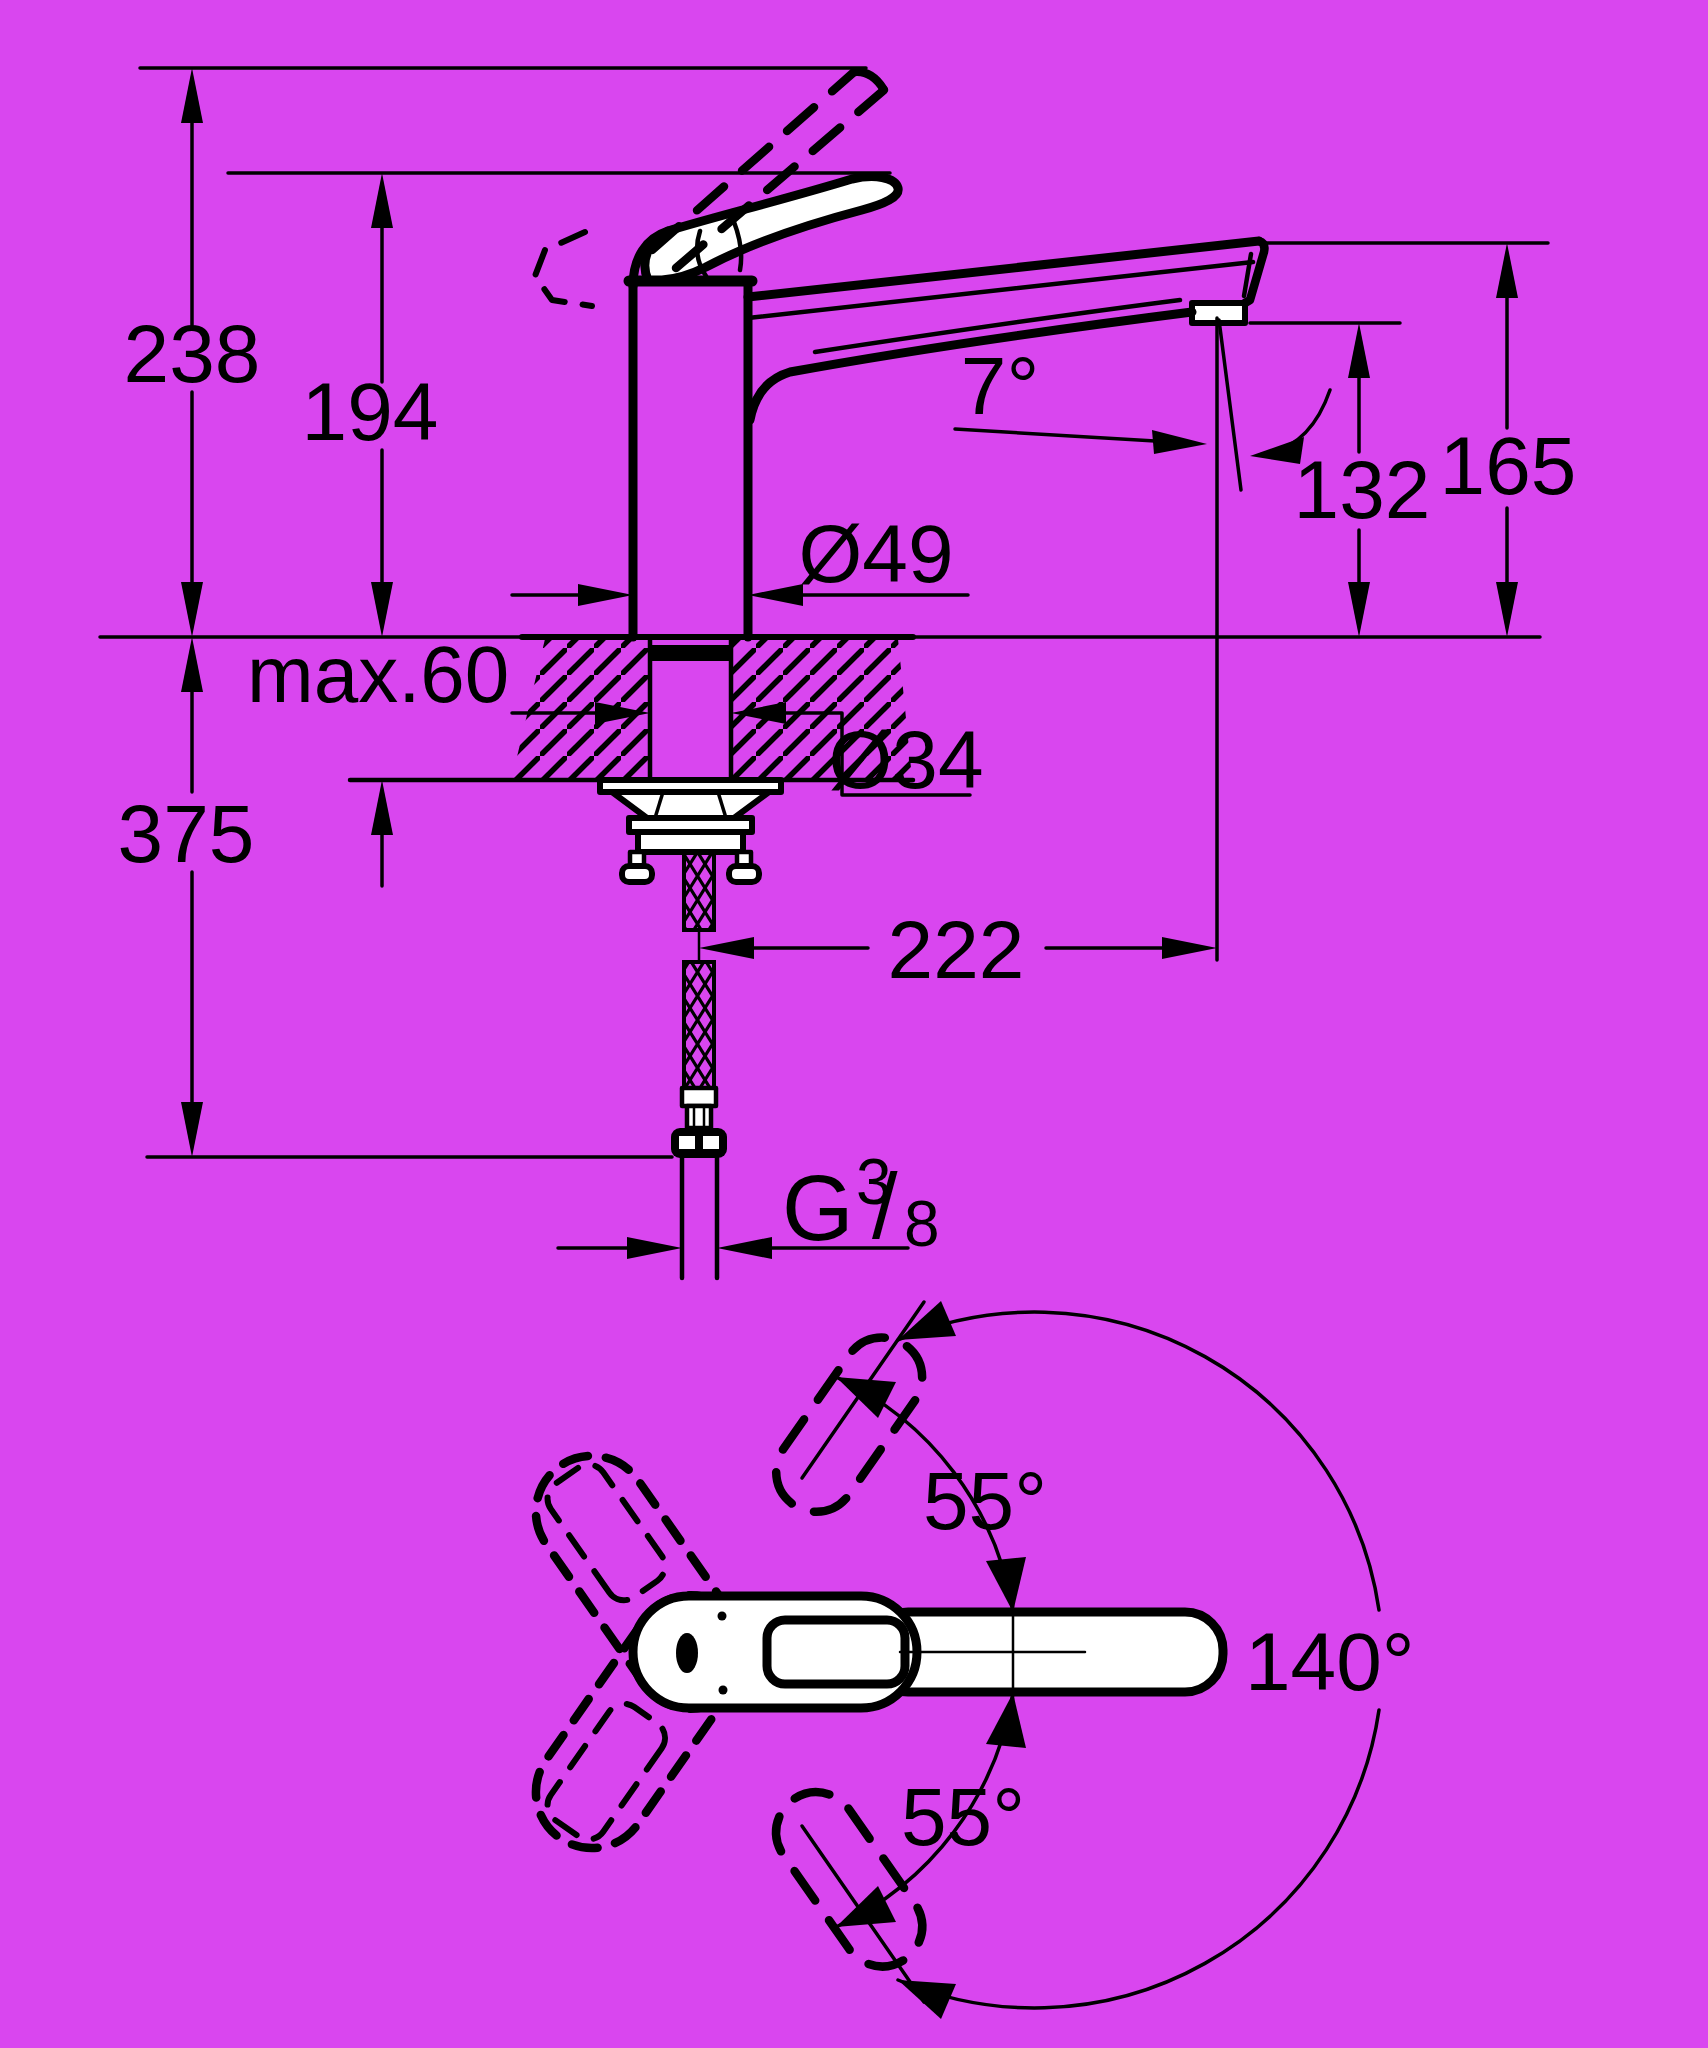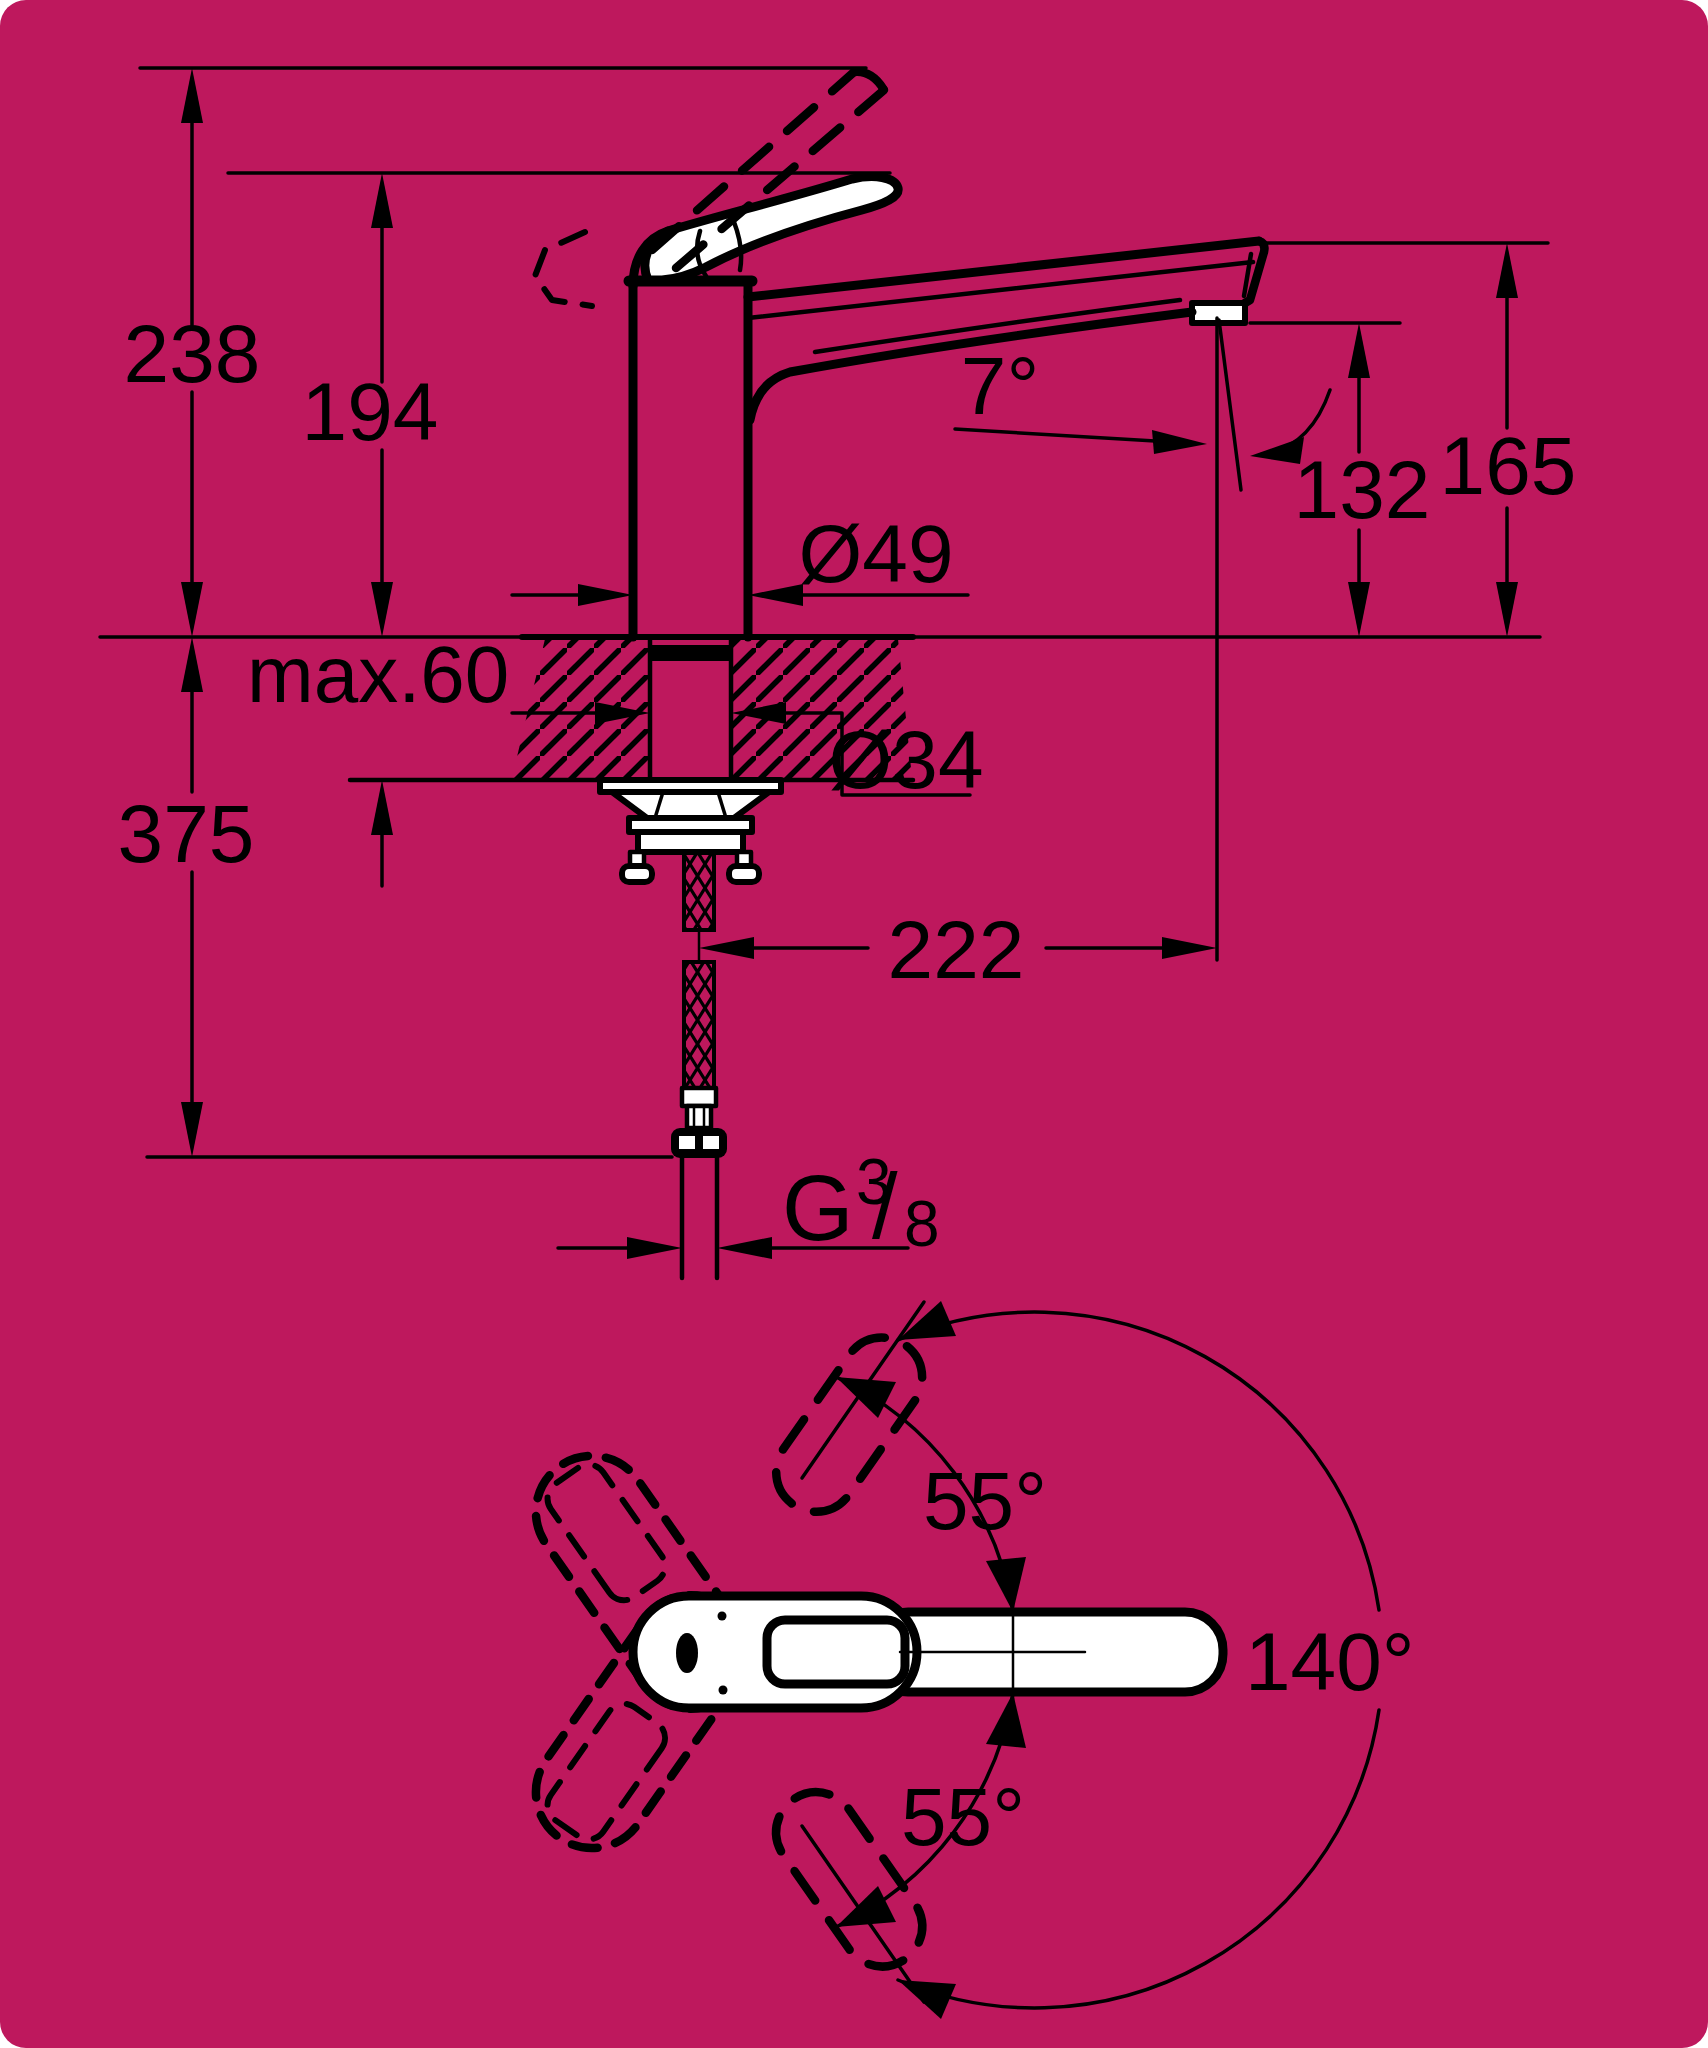--- a/index.html
+++ b/index.html
@@ -1,16 +1,16 @@
 <!DOCTYPE html>
 <html><head>
 <meta charset="utf-8">
 <style>
   html,body{margin:0;padding:0;background:#fff;}
-  .page{width:1708px;height:2048px;background:#be185d;position:relative;overflow:hidden;border-radius:26px;}
+  .page{width:1708px;height:2048px;background:#d946ef;position:relative;overflow:hidden;}
   svg{display:block;}
   .ln{stroke:#000;fill:none;stroke-linecap:round;stroke-linejoin:round;}
   .s2{stroke-width:2.5;} .s3{stroke-width:3.5;} .s4{stroke-width:4.5;}
   .s6{stroke-width:6;}  .s8{stroke-width:8.5;} .s9{stroke-width:9;} .s11{stroke-width:11;}
   .fw{fill:#ffffff;}
   .fb{fill:#000000;stroke:none;}
   .dash{stroke-dasharray:36 24;}
   .dash2{stroke-dasharray:26 18;}
   text{font-family:"Liberation Sans","DejaVu Sans",sans-serif;fill:#000;}
   .t82{font-size:82px;} .t92{font-size:92px;} .t64{font-size:64px;} .t80{font-size:80px;}

